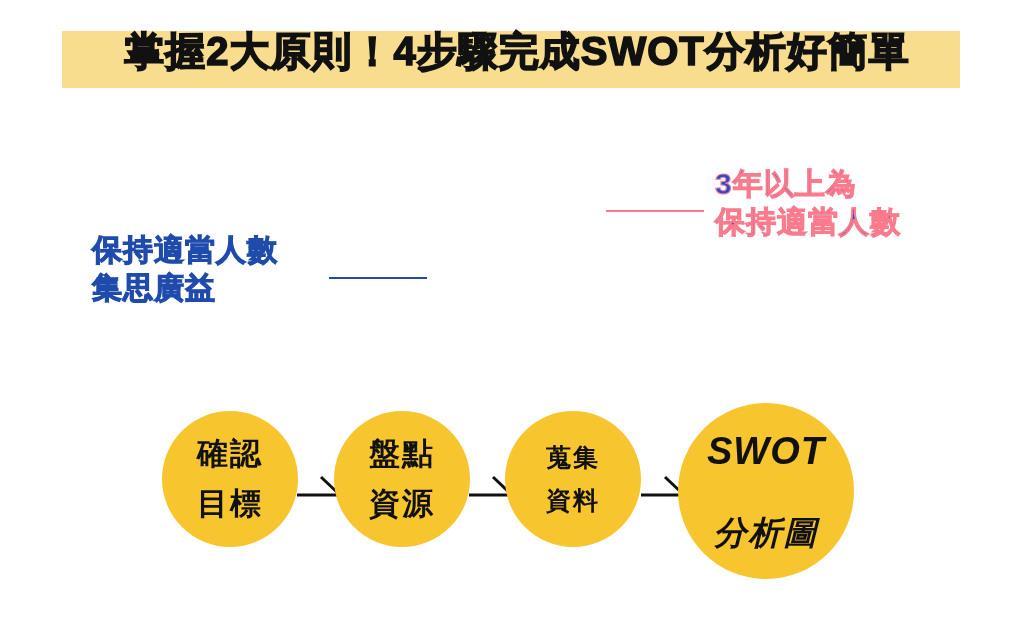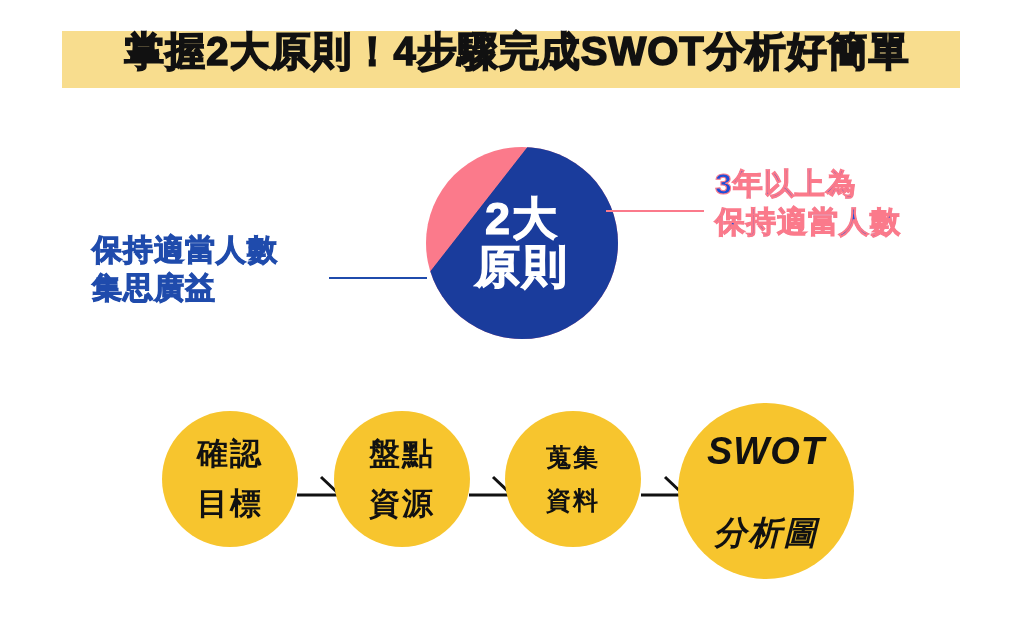--- a/index.html
+++ b/index.html
@@ -167,27 +167,20 @@
   .arrow.a3 { left: 640px; }
 </style>
 </head>
 <body>
 
 <div id="stage">
 
   <div class="title-band"></div>
   <div class="title-text">掌握2大原則！4步驟完成SWOT分析好簡單</div>
 
-  <div class="main-circle">
-    <div class="half-blue"></div>
-    <div class="label">
-      <span class="ln">2大</span>
-      <span class="ln">原則</span>
-    </div>
-  </div>
 
   <div class="connector blue"></div>
   <div class="connector pink"></div>
 
   <div class="side-label left">
     <span class="ln">保持適當人數</span>
     <span class="ln">集思廣益</span>
   </div>
 
   <div class="side-label right">

